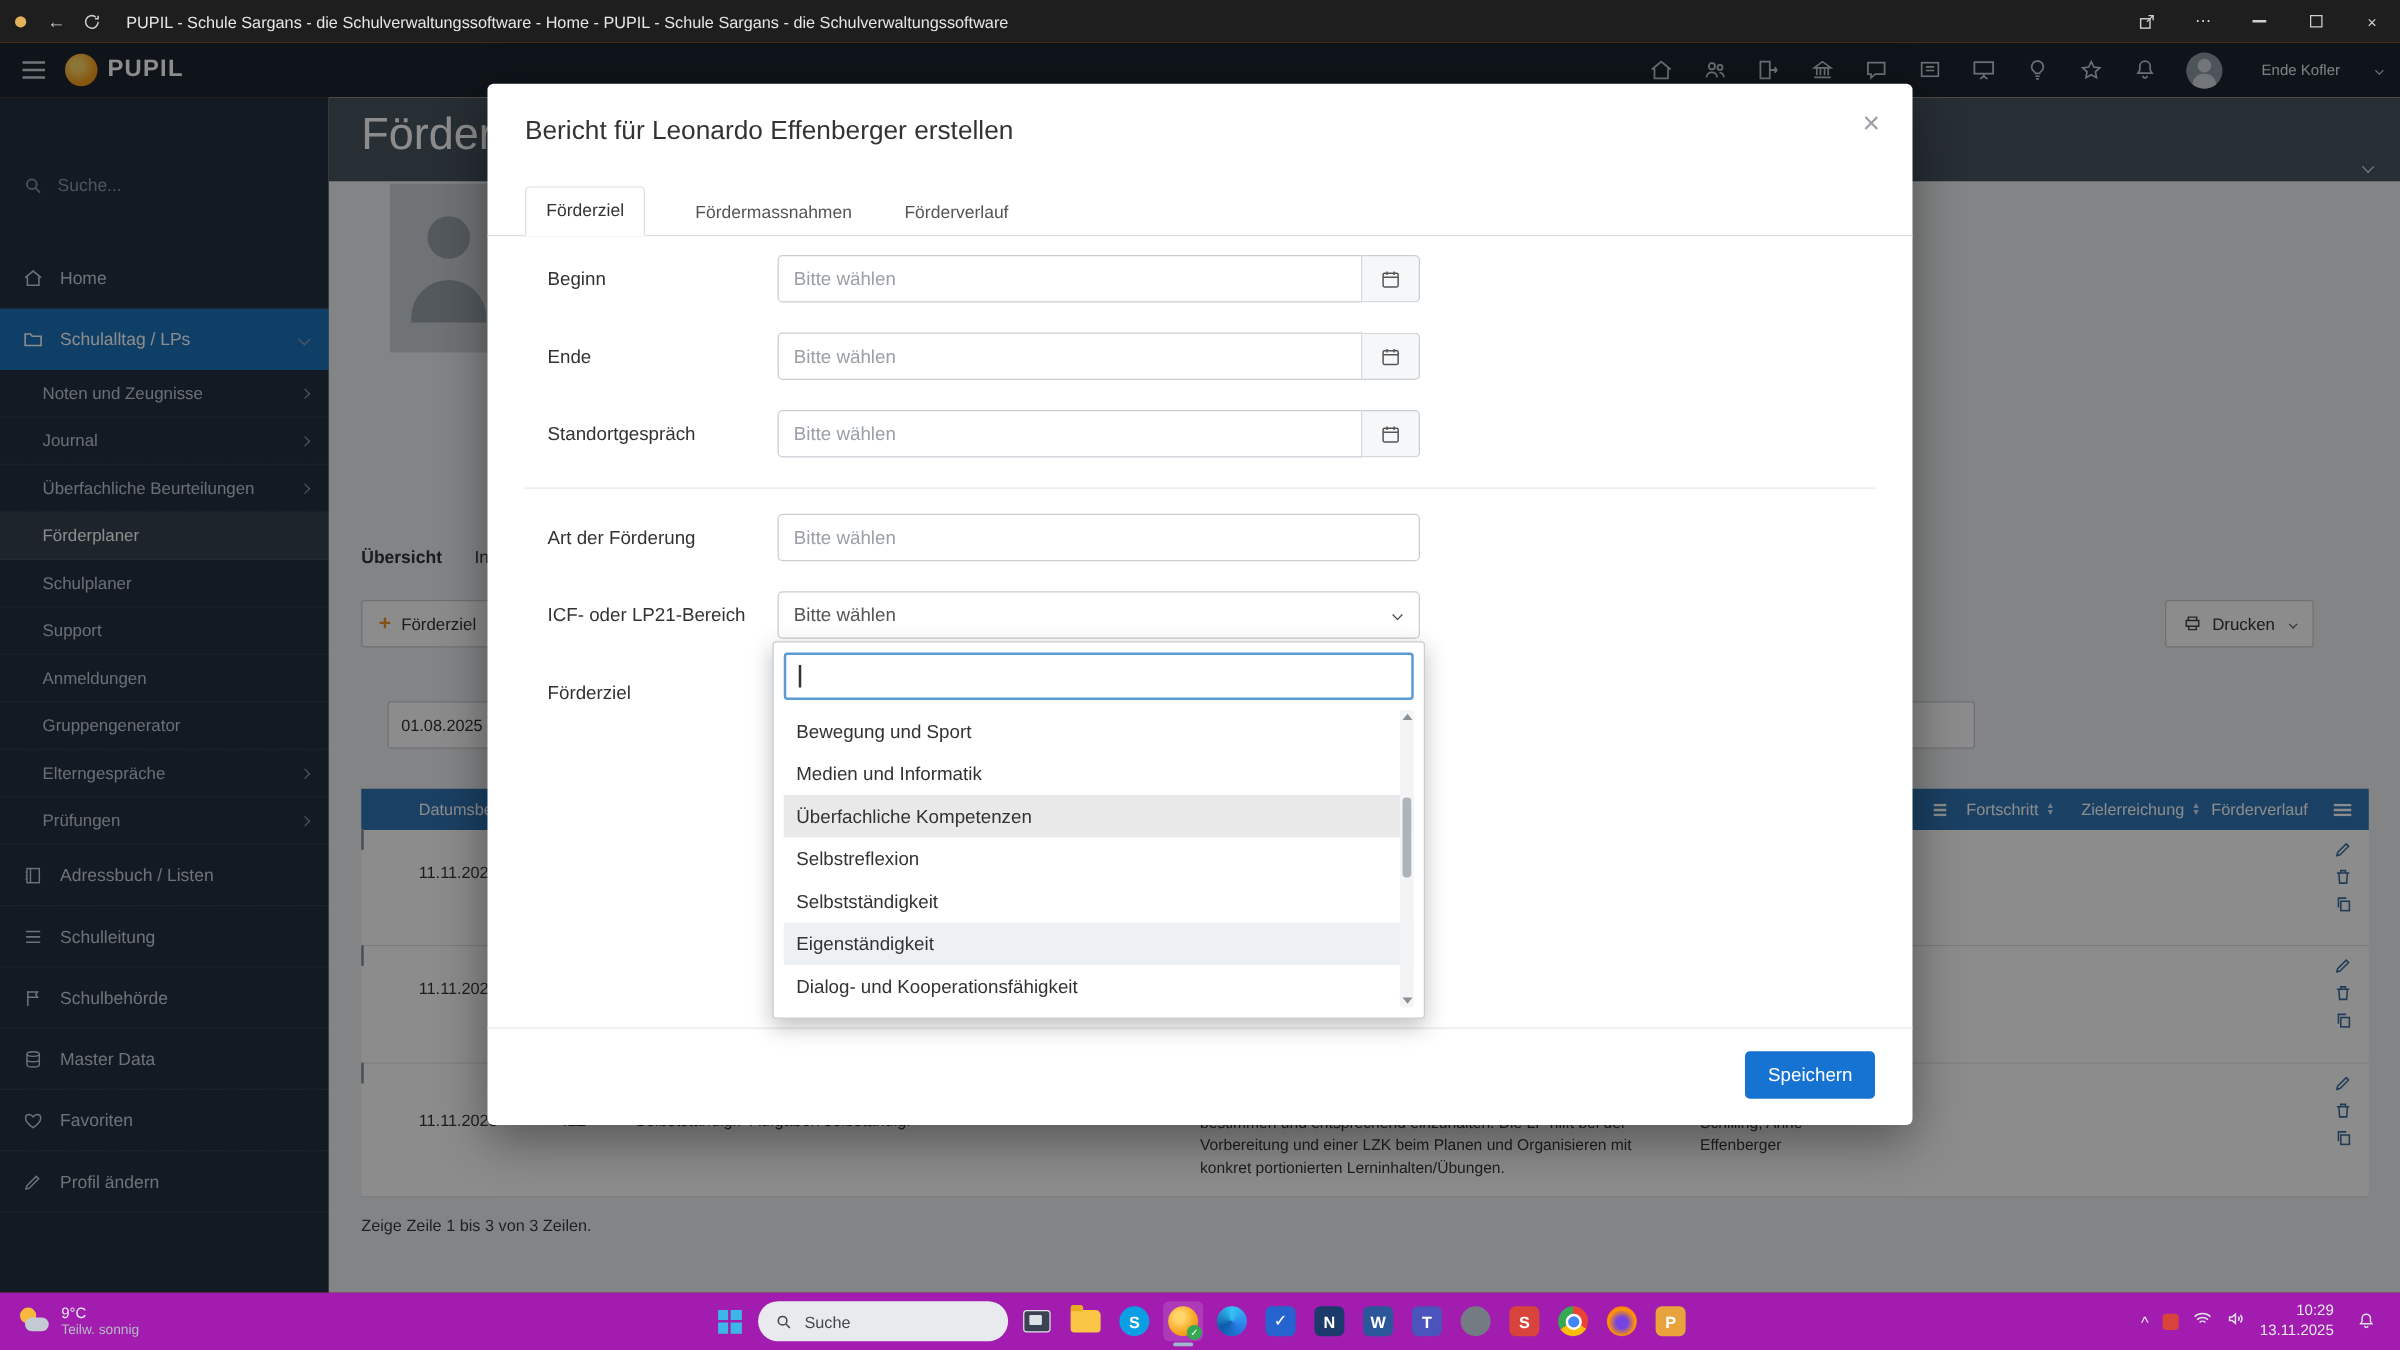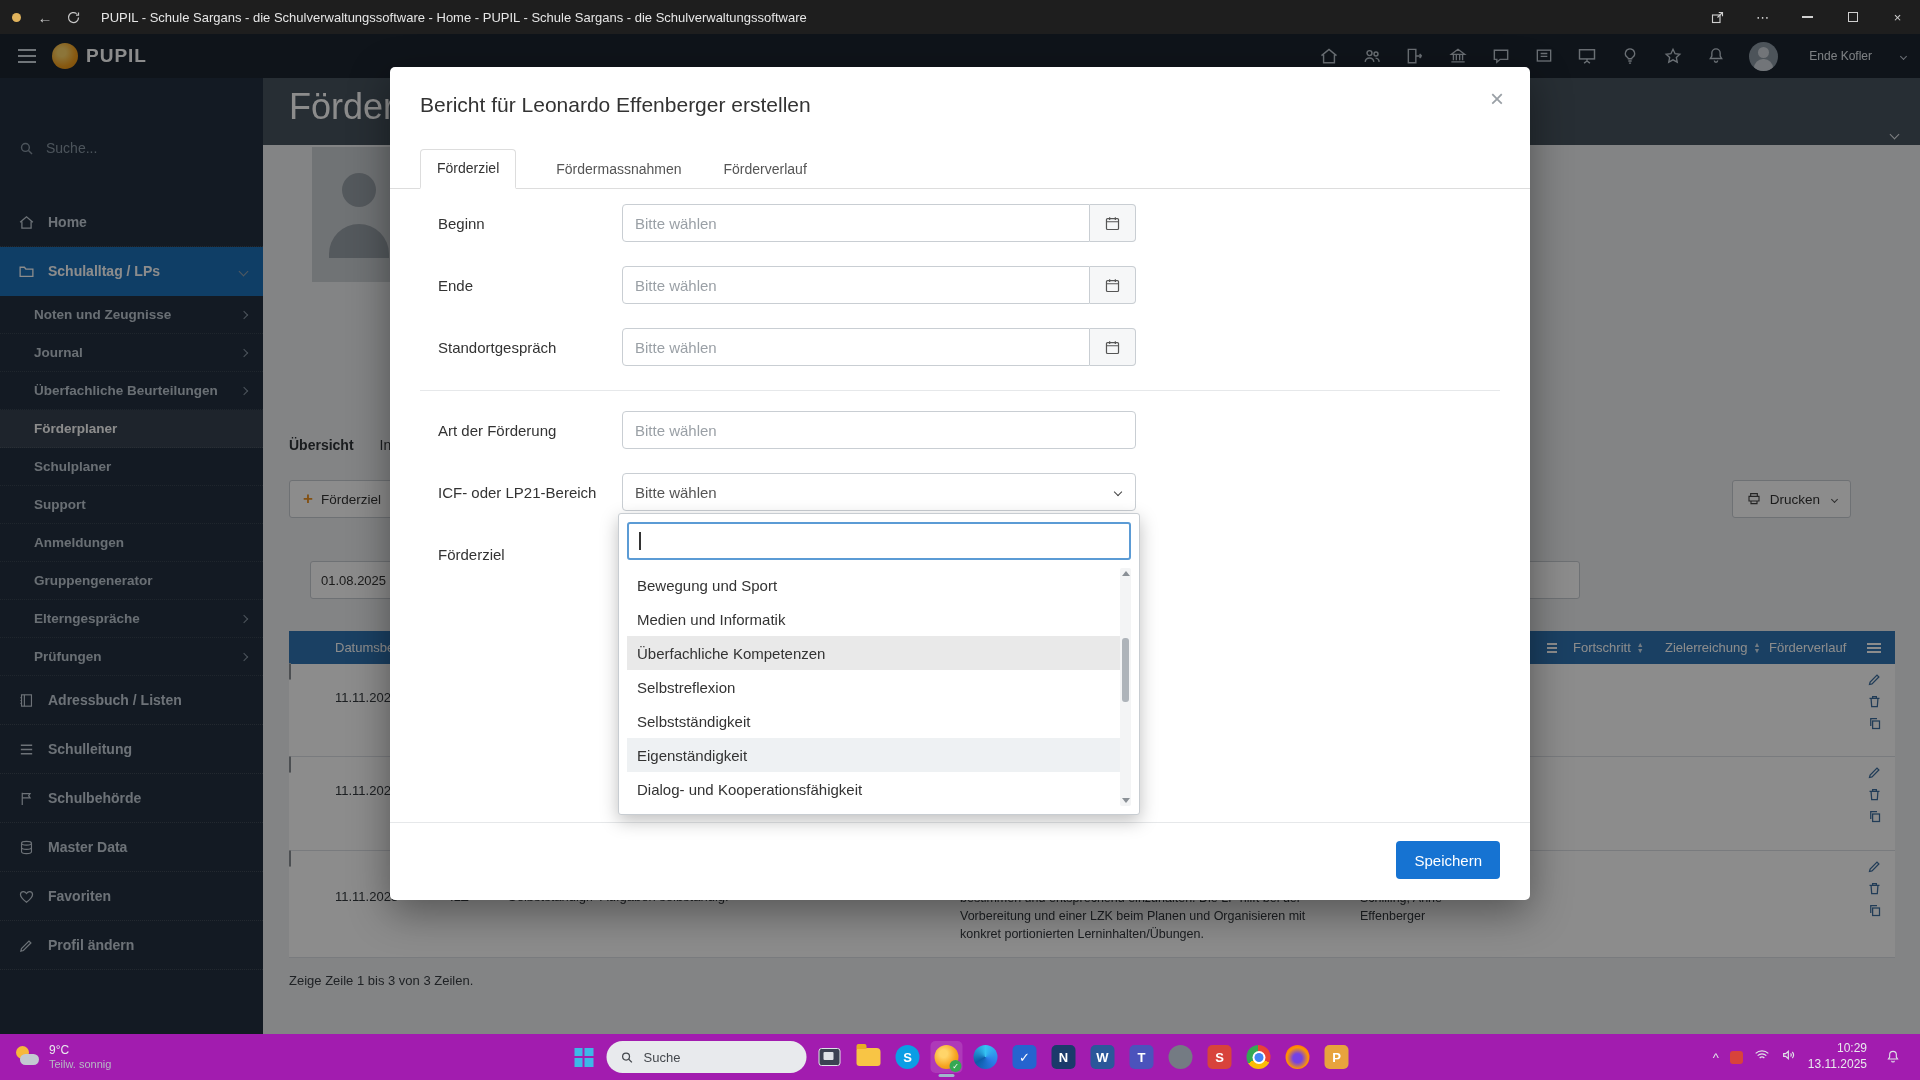--- a/index.html
+++ b/index.html
@@ -38,21 +38,21 @@
   .chv.r { transform:rotate(-45deg); }
   .chv.d { transform:rotate(45deg); }
 
   
   .sidebar { position:absolute; top:44px; left:0; width:263px; bottom:0; background:#243140;
     color:#c6d0da; font-size:14px; z-index:1; }
   .side-search { margin-top:53px; height:34px; display:flex; align-items:center; gap:11px; padding:0 18px; color:#8b99a7; }
   .side-search svg { width:17px; height:17px; }
   .side-search input { background:transparent; border:none; outline:none; color:#c6d0da; font-size:14px; width:180px; }
   .side-search input::placeholder { color:#8b99a7; }
-  .nav { margin-top:33px;font-weight:bold; }
+  .nav { margin-top:33px; }
   .nav-item { height:49px; display:flex; align-items:center; gap:13px; padding:0 16px 0 18px;
     border-bottom:1px dotted rgba(255,255,255,.13); }
   .nav-item svg { width:17px; height:17px; flex:none; }
   .nav-item .chv { margin-left:auto; color:#93a2b0; }
   .nav-item.active-parent { background:#1d72ba; color:#fff; border-bottom-color:transparent; }
   .nav-subitem { height:38px; display:flex; align-items:center; padding:0 16px 0 34px;
     font-size:13.5px; color:#c0cad4; border-bottom:1px dotted rgba(255,255,255,.10); }
   .nav-subitem .chv { margin-left:auto; color:#8b99a7; width:6px; height:6px; }
   .nav-subitem.current { background:rgba(255,255,255,.09); color:#fff; }
 

